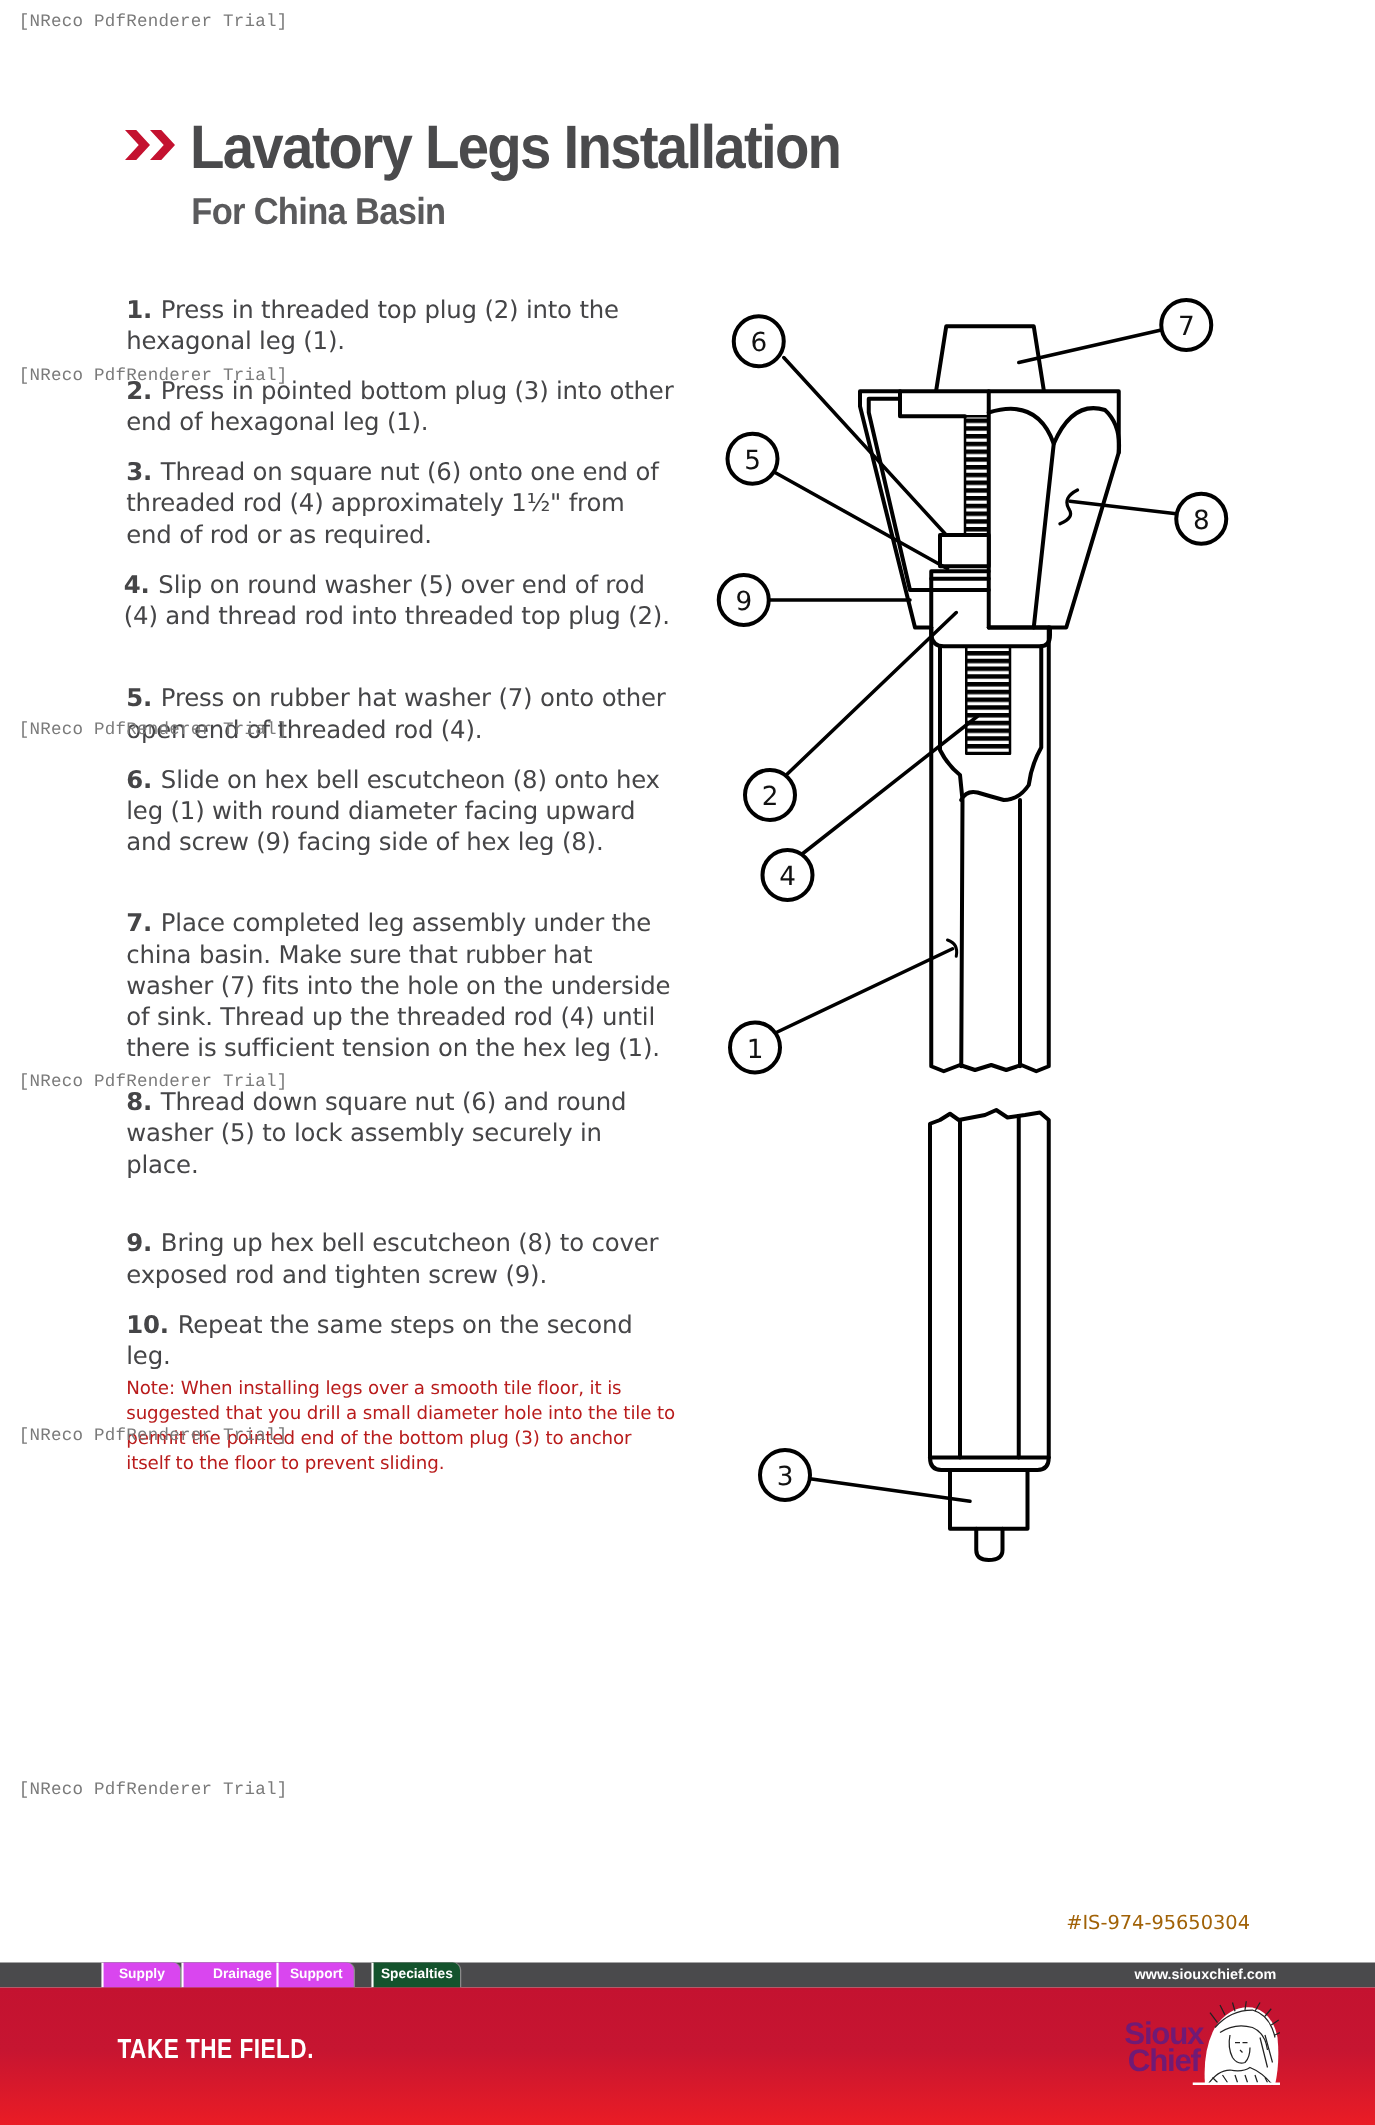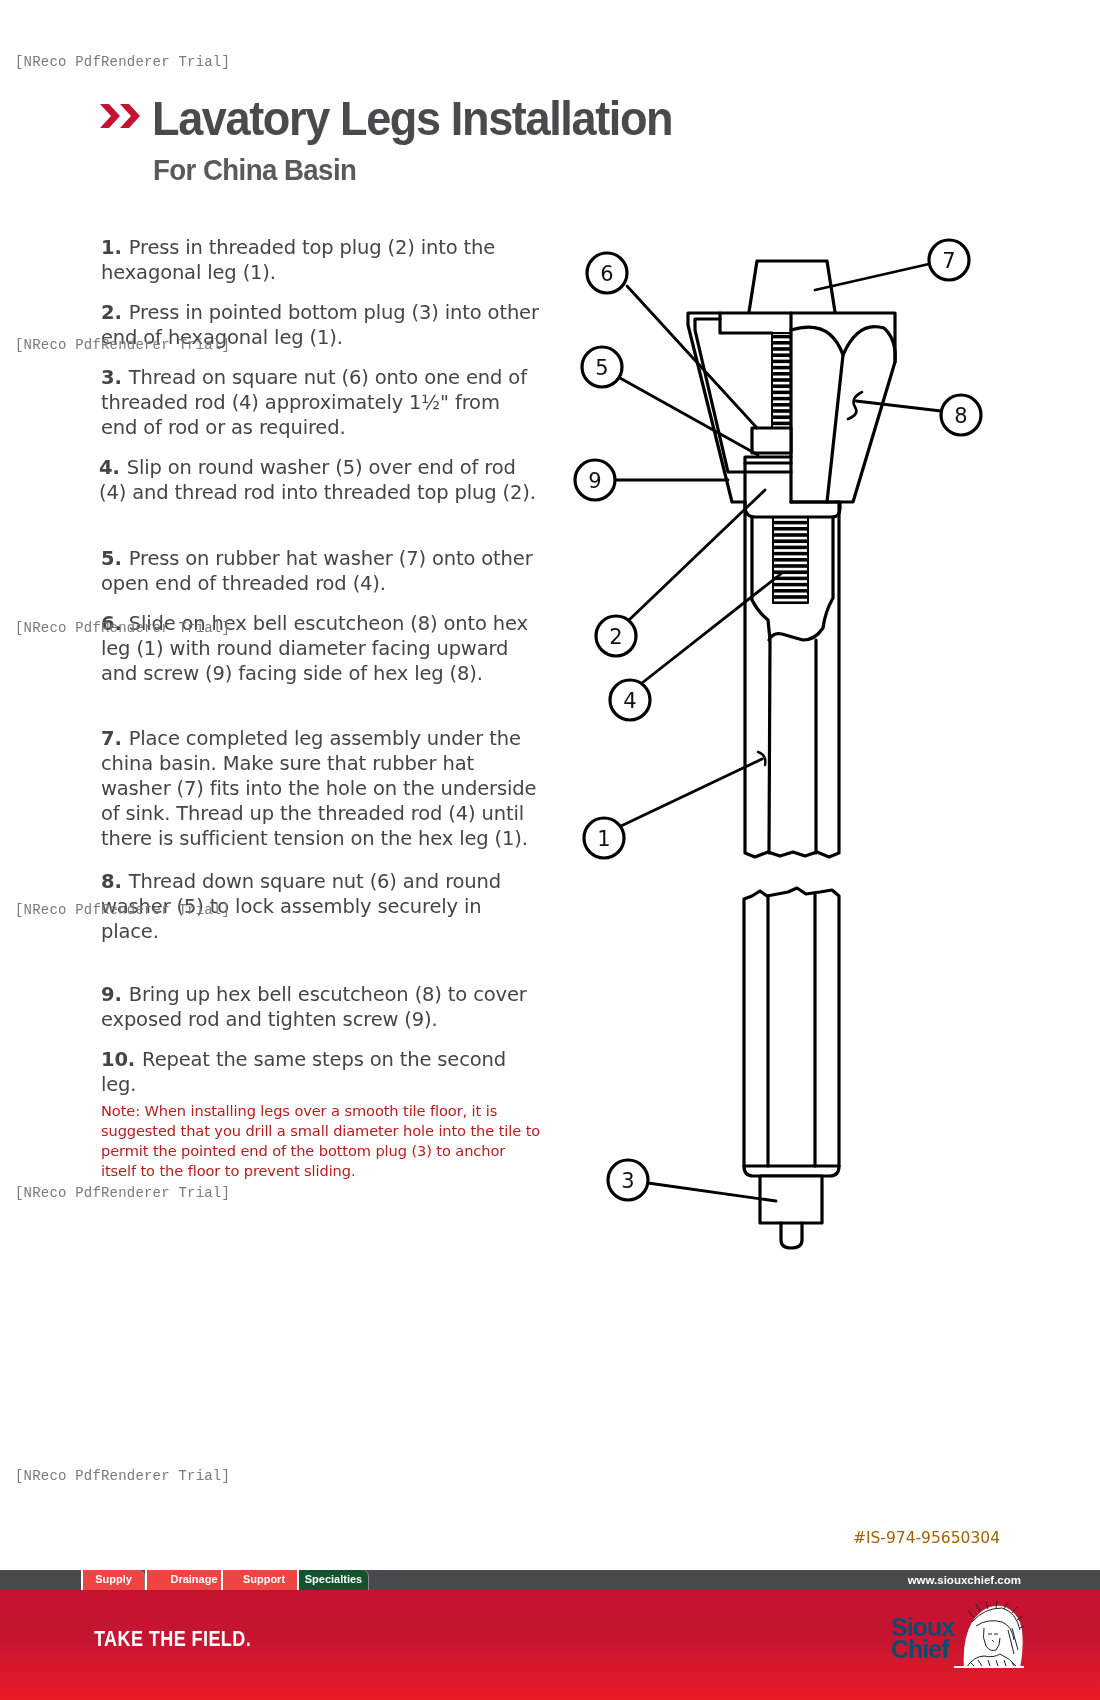--- a/index.html
+++ b/index.html
@@ -2,21 +2,21 @@
 <html><head>
 <meta charset="utf-8">
 <style>
   * { margin: 0; padding: 0; box-sizing: border-box; }
   html, body { width: 1100px; height: 1700px; background: #ffffff; overflow: hidden; }
   body { position: relative; font-family: "Liberation Sans", sans-serif; color: #4a4a4c; }
 
   .watermark {
     position: absolute; left: 15px;
     font-family: "Liberation Mono", monospace; font-size: 14px; color: #7a7a7a;
-    white-space: nowrap; z-index: 5; letter-spacing: 0.2px; margin-top: 44px;
+    white-space: nowrap; z-index: 5; letter-spacing: 0.2px;
   }
 
   .title-wrap { position: absolute; left: 99px; top: 92px; }
   .chevrons { position: absolute; left: 0; top: 10px; width: 46px; height: 28px; }
   .title {
     position: absolute; left: 53px; top: -2px; white-space: nowrap;
     font-family: "Liberation Sans", sans-serif; font-weight: bold; font-size: 49px;
     color: #4a4a4c; letter-spacing: -1.5px; transform: scaleX(0.92); transform-origin: left top;
   }
   .subtitle {
@@ -46,41 +46,41 @@
   }
 
   .footer-bar {
     position: absolute; left: 0; top: 1570px; width: 1100px; height: 20px; background: #4a4a4c;
   }
   .footer-tab {
     position: absolute; top: 1570px; height: 20px;
     font-family: "Liberation Sans", sans-serif; font-weight: bold; font-size: 11px;
     color: #ffffff; text-align: center; line-height: 18px;
     border-left: 2px solid #ffffff; border-top-right-radius: 6px;
-    background: #ef4444; box-shadow: 1px 0 0 #8a8a8a;
+    background: #d946ef; box-shadow: 1px 0 0 #8a8a8a;
   }
   .footer-tab.active { background: #14532d; }
   .site-link {
     position: absolute; right: 79px; top: 1570px; height: 36px; line-height: 20px;
     font-family: "Liberation Sans", sans-serif; font-weight: bold; font-size: 11.5px; color: #ffffff;
   }
   .footer-red {
     position: absolute; left: 0; top: 1590px; width: 1100px; height: 110px;
     background: linear-gradient(to bottom, #c41230 0%, #c61531 45%, #ea1c25 100%);
   }
   .tagline {
     position: absolute; left: 94px; top: 1626px;
     font-family: "Liberation Sans", sans-serif; font-weight: bold; font-size: 22px;
     color: #ffffff; letter-spacing: 0.5px; transform: scaleX(0.82); transform-origin: left top;
   }
   .logo { position: absolute; left: 888px; top: 1600px; width: 140px; height: 72px; }
   .logo-text {
     position: absolute; left: 3px; top: 16px; width: 80px;
     font-family: "Liberation Sans", sans-serif; font-weight: bold; font-size: 25px; line-height: 22px;
-    color: #0c4a6e; letter-spacing: -1px;
+    color: #701a75; letter-spacing: -1px; text-align: center;
   }
   .logo-chief { position: absolute; left: 66px; top: 0; width: 70px; height: 70px; }
 </style>
 </head>
 <body>
 
 <div class="watermark" style="top:10px">[NReco PdfRenderer Trial]</div>
 <div class="watermark" style="top:293px">[NReco PdfRenderer Trial]</div>
 <div class="watermark" style="top:576px">[NReco PdfRenderer Trial]</div>
 <div class="watermark" style="top:858px">[NReco PdfRenderer Trial]</div>
@@ -210,21 +210,21 @@
   <text class="callout-num" x="630" y="708" text-anchor="middle">4</text>
   <text class="callout-num" x="604" y="846" text-anchor="middle">1</text>
   <text class="callout-num" x="628" y="1188" text-anchor="middle">3</text>
 </svg>
 
 <div class="doc-number">#IS-974-95650304</div>
 
 <div class="footer-bar"></div>
 <div class="footer-tab" style="left:81px; width:63px;">Supply</div>
 <div class="footer-tab" style="left:145px; width:96px;">Drainage</div>
-<div class="footer-tab" style="left:221px; width:84px;">Support</div>
+<div class="footer-tab" style="left:221px; width:62px;">Support</div>
 <div class="footer-tab active" style="left:297px; width:71px;">Specialties</div>
 <div class="site-link">www.siouxchief.com</div>
 
 <div class="footer-red"></div>
 <div class="tagline">TAKE THE FIELD.</div>
 
 <div class="logo">
   <div class="logo-text">
     <div>Sioux</div>
     <div>Chief</div>

